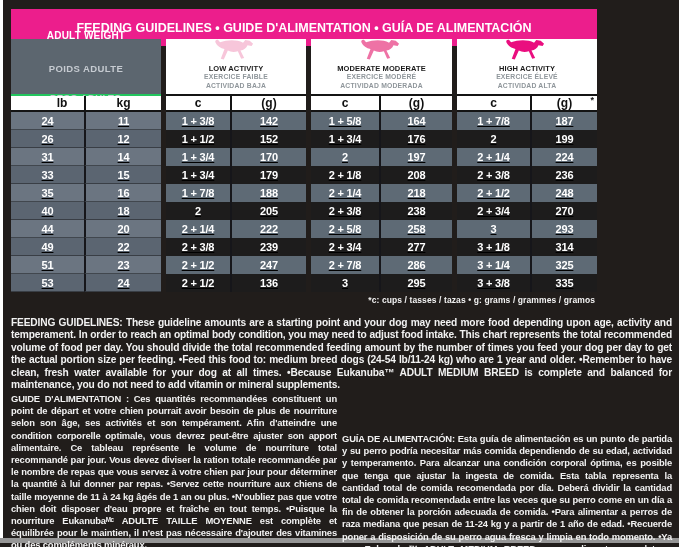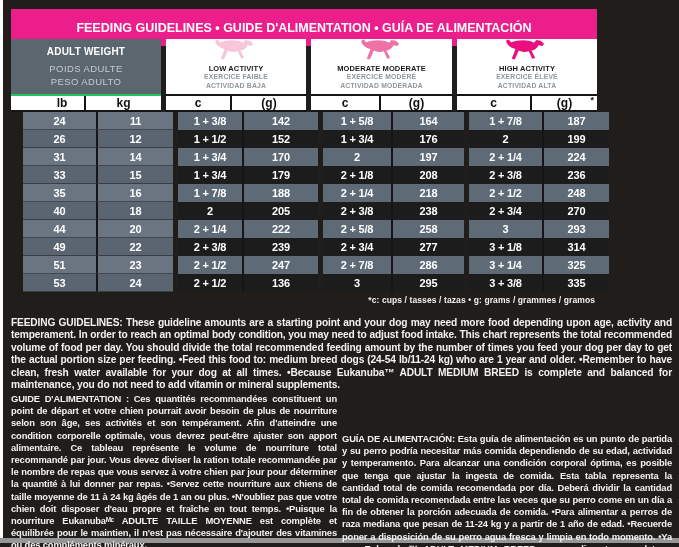--- a/index.html
+++ b/index.html
@@ -10,36 +10,36 @@
 
   .titlebar{position:absolute;left:11px;top:9px;width:586px;height:37px;background:#EC1E8C;display:flex;align-items:center;justify-content:center;}
   .titlebar span{color:#ffffff;font-weight:700;font-size:12.5px;letter-spacing:0px;white-space:nowrap;}
 
   .thead{position:absolute;left:11px;top:39px;width:586px;display:grid;
     grid-template-columns:73px 77px 5px 64px 76px 5px 68px 73px 5px 73px 67px;
     grid-template-rows:57px 16px;}
   .thead > div{box-sizing:border-box;}
   .wh{grid-column:1/3;grid-row:1;background:#5C666F;display:flex;flex-direction:column;align-items:center;justify-content:center;border-bottom:2px solid #22c55e;}
   .whl1{font-size:10px;font-weight:700;color:#ffffff;letter-spacing:0.2px;margin-bottom:4px;}
-  .whl2{font-size:9.5px;font-weight:400;color:#C6CBD1;letter-spacing:0.4px;margin-top:2px;}
+  .whl2{font-size:9.5px;font-weight:700;color:#C6CBD1;letter-spacing:0.4px;margin-top:18px;}
   .gbox{grid-row:1;background:#ffffff;display:flex;flex-direction:column;align-items:center;justify-content:flex-end;padding-bottom:4px;border-bottom:2px solid #141414;}
   .g1{grid-column:4/6;} .g2{grid-column:7/9;} .g3{grid-column:10/12;}
   .dog{width:54px;height:26px;margin-bottom:2px;}
   .gname{font-size:7.5px;font-weight:700;color:#1a1a1a;letter-spacing:0.1px;line-height:9px;}
   .gsub{font-size:6.8px;font-weight:700;color:#8F969B;letter-spacing:0.2px;line-height:8.5px;}
   .uc{grid-row:2;background:#ffffff;color:#101010;font-weight:700;font-size:12px;display:flex;align-items:center;justify-content:center;border-bottom:2px solid #141414;position:relative;}
   .u1{grid-column:1;padding-left:29px;} .u2{grid-column:2;border-left:2px solid #141414;}
   .u3{grid-column:4;} .u4{grid-column:5;border-left:2px solid #141414;}
   .u5{grid-column:7;} .u6{grid-column:8;border-left:2px solid #141414;}
   .u7{grid-column:10;} .u8{grid-column:11;border-left:2px solid #141414;}
   .star{position:absolute;right:3px;top:0px;font-size:9px;line-height:9px;}
 
-  .tbody{position:absolute;left:23px;top:112px;width:586px;display:grid;
+  .tbody{position:absolute;left:11px;top:112px;width:586px;display:grid;
     grid-template-columns:73px 77px 5px 64px 76px 5px 68px 73px 5px 73px 67px;
-    grid-auto-rows:18px;}
+    grid-auto-rows:18px;text-decoration:underline;}
   .tbody > div{box-sizing:border-box;}
   .c{display:flex;align-items:center;justify-content:center;font-size:11px;font-weight:700;color:#ffffff;letter-spacing:-0.2px;white-space:nowrap;}
   .wa{background:#6B7581;} .wb{background:#5B6571;}
   .aa{background:#5E6A75;} .ab{background:#1D1C1C;}
   .w{border-bottom:1px solid rgba(15,15,15,0.45);}
   .vb{border-left:2px solid #16161A;}
   .gap{background:transparent;}
 
   .footnote{position:absolute;left:11px;top:295px;width:584px;text-align:right;font-size:8.5px;font-weight:700;color:#F2F2F2;letter-spacing:0.1px;}
 

